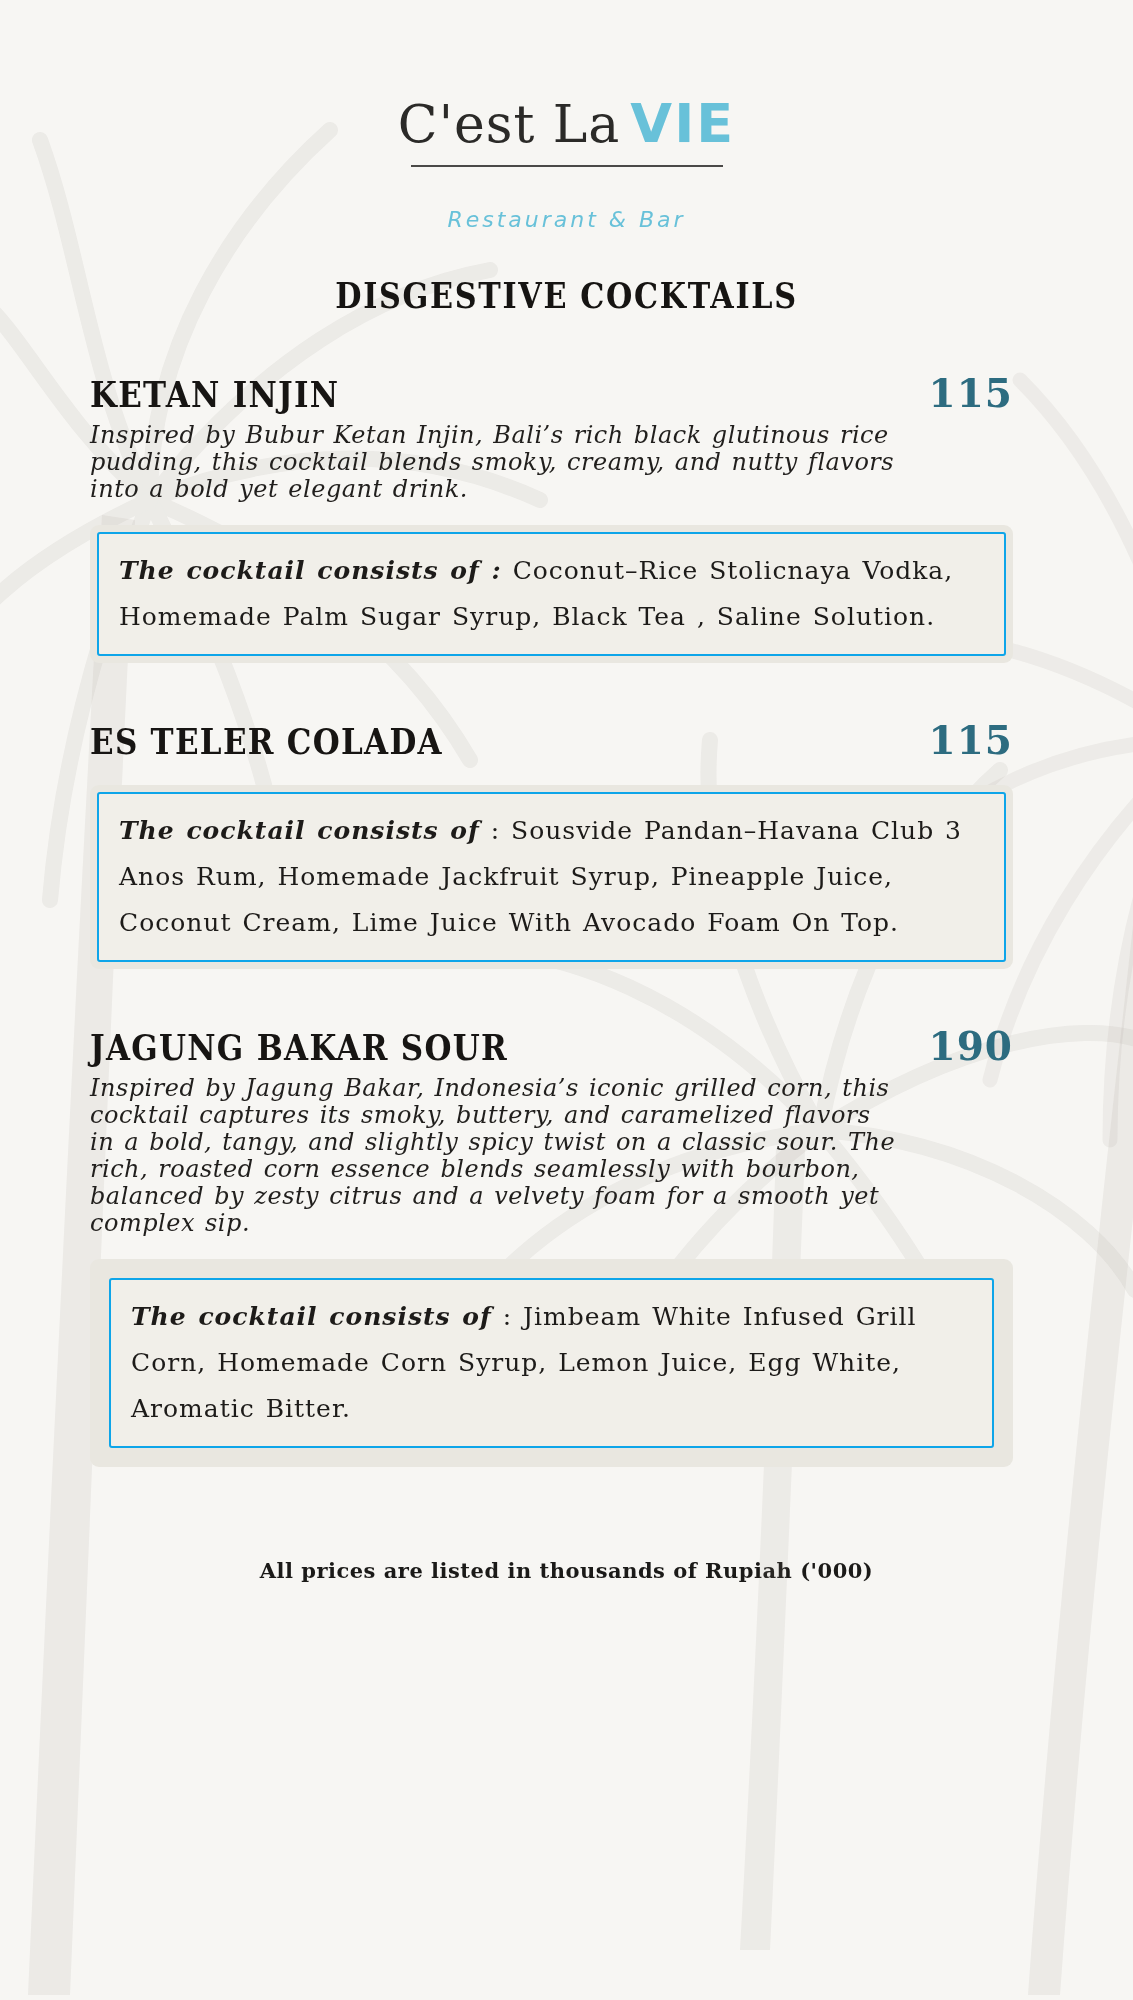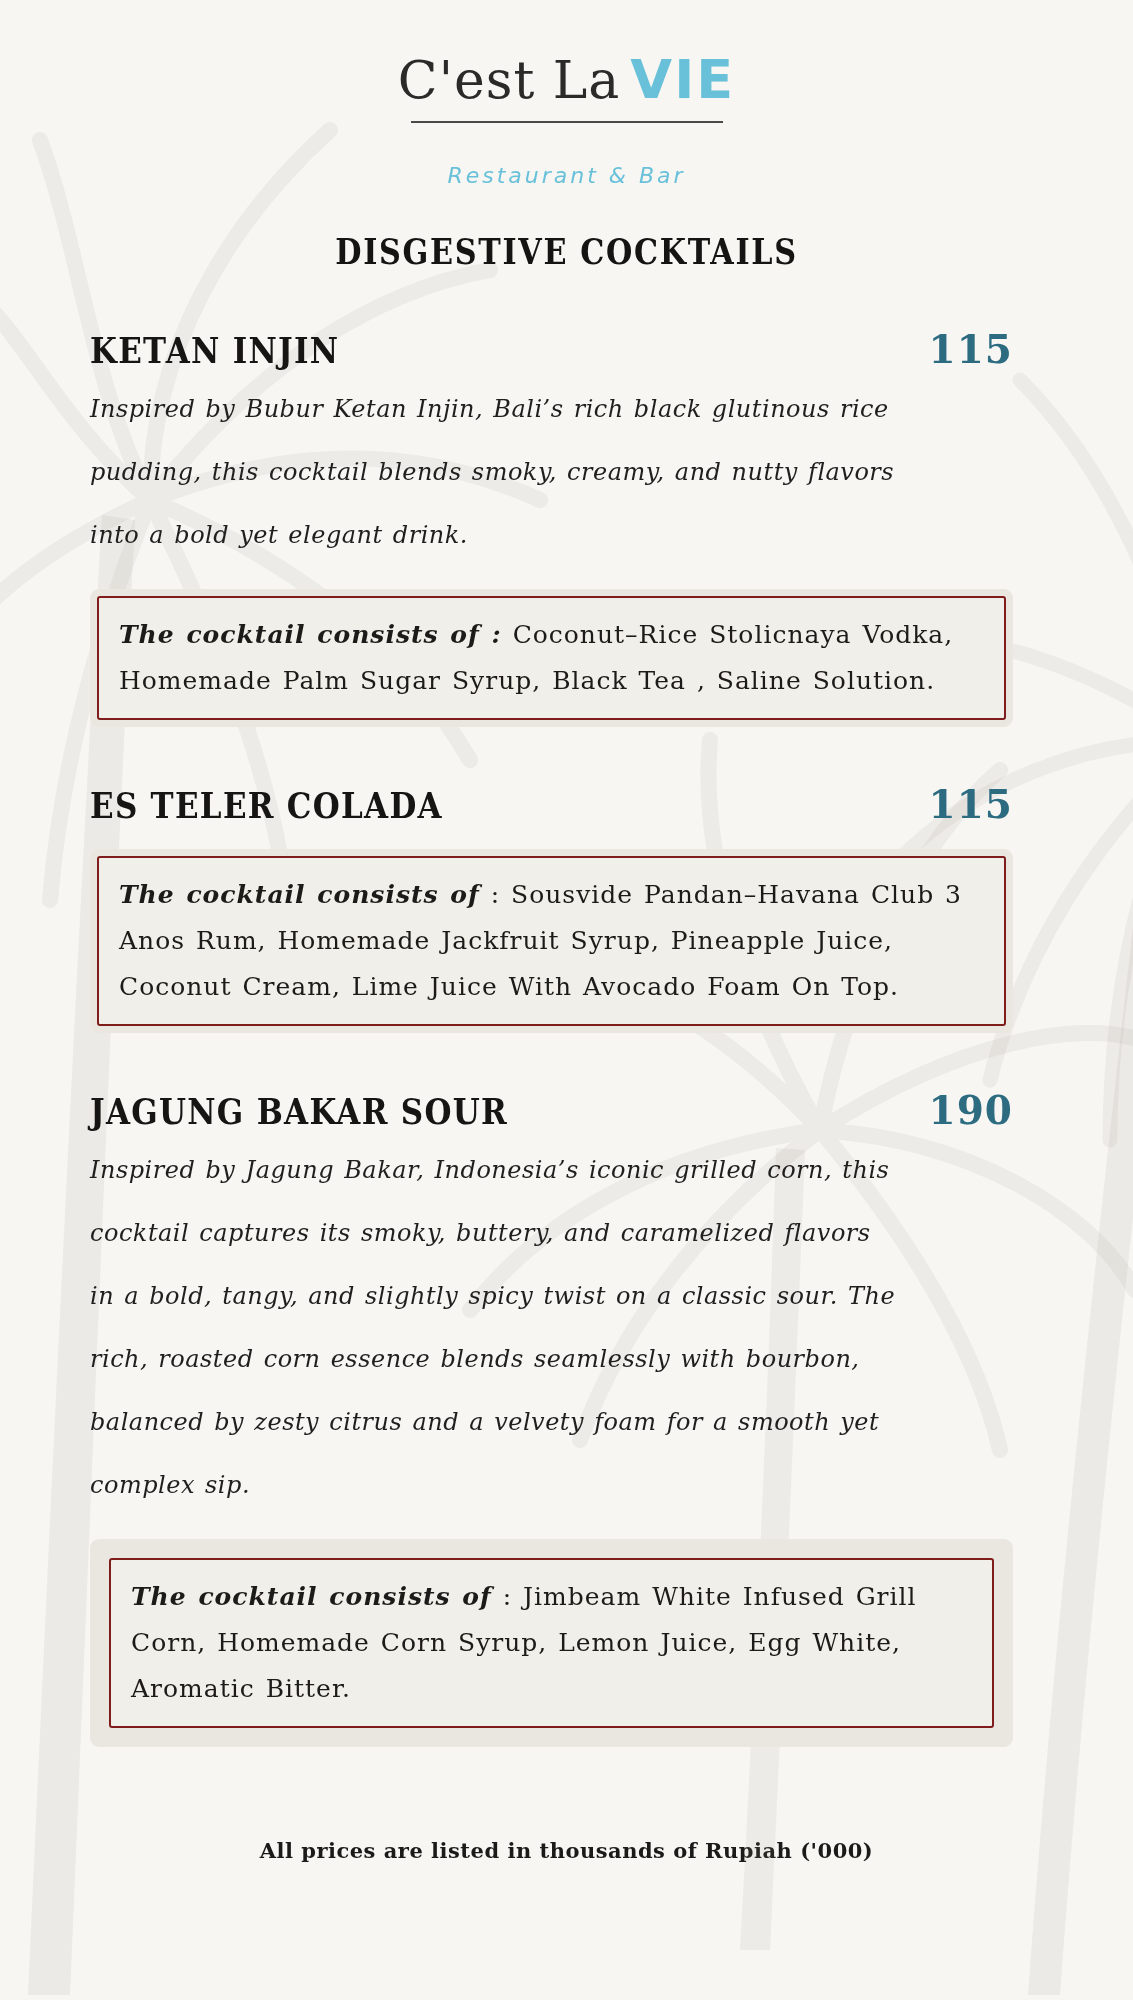--- a/index.html
+++ b/index.html
@@ -11,21 +11,21 @@
     background:#f7f6f3;
     overflow:hidden;
     font-family:"DejaVu Serif", serif;
     color:#1c1a18;
   }
   .watermark{
     position:absolute;inset:0;width:1133px;height:2000px;
     pointer-events:none;
     filter:blur(0.6px);
   }
-  .header{position:relative;text-align:center;padding-top:48px;}
+  .header{position:relative;text-align:center;padding-top:92px;}
   .logo-line{white-space:nowrap;}
   .logo-main{
     font-family:"DejaVu Serif", serif;
     font-size:52px;font-weight:400;letter-spacing:1px;color:#2b2a28;
   }
   .logo-accent{
     font-family:"DejaVu Sans", sans-serif;
     font-size:54px;font-weight:700;letter-spacing:2px;
     color:var(--accent,#68c1d9);
     margin-left:10px;
@@ -56,34 +56,34 @@
     color:#17151 3;color:#171513;
     transform:scaleX(0.86);transform-origin:left center;
     white-space:nowrap;
   }
   .price{
     font-size:39px;font-weight:700;letter-spacing:1px;
     color:var(--price,#2d6c80);
   }
   .desc{
     margin:6px 0 0 0;
-    font-style:italic;font-size:24px;line-height:63px;
+    font-style:italic;font-size:24px;line-height:27px;
     letter-spacing:0.5px;word-spacing:2px;
     color:#211f1d;
     white-space:pre-line;
   }
   .box-outer{
     margin-top:22px;
     background:#e9e7e0;
     border-radius:9px;
     padding:7px;
   }
   .box-inner{
     background:#f1efe9;
-    border:2px solid #7f1d1d;
+    border:2px solid #0ea5e9;
     border-radius:3px;
     padding:14px 20px;
     font-size:25px;line-height:46px;letter-spacing:1px;word-spacing:2px;
     color:#1d1b19;
   }
   .box-label{font-weight:700;font-style:italic;}
   .box-text{white-space:pre-line;}
   .footer{
     margin-top:84px;
     text-align:center;

